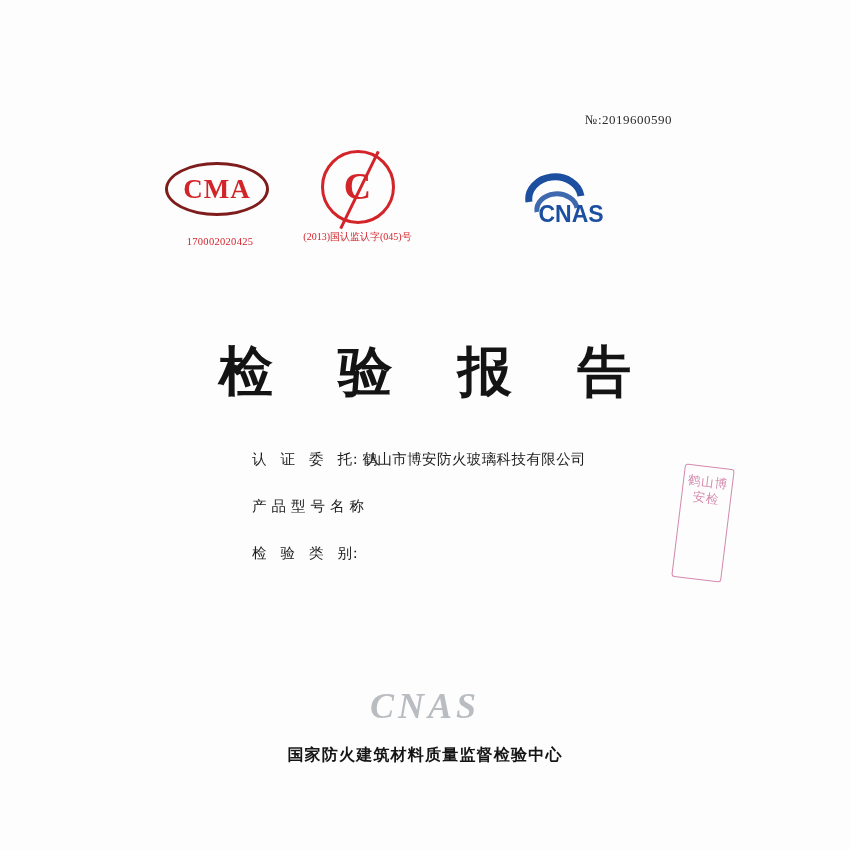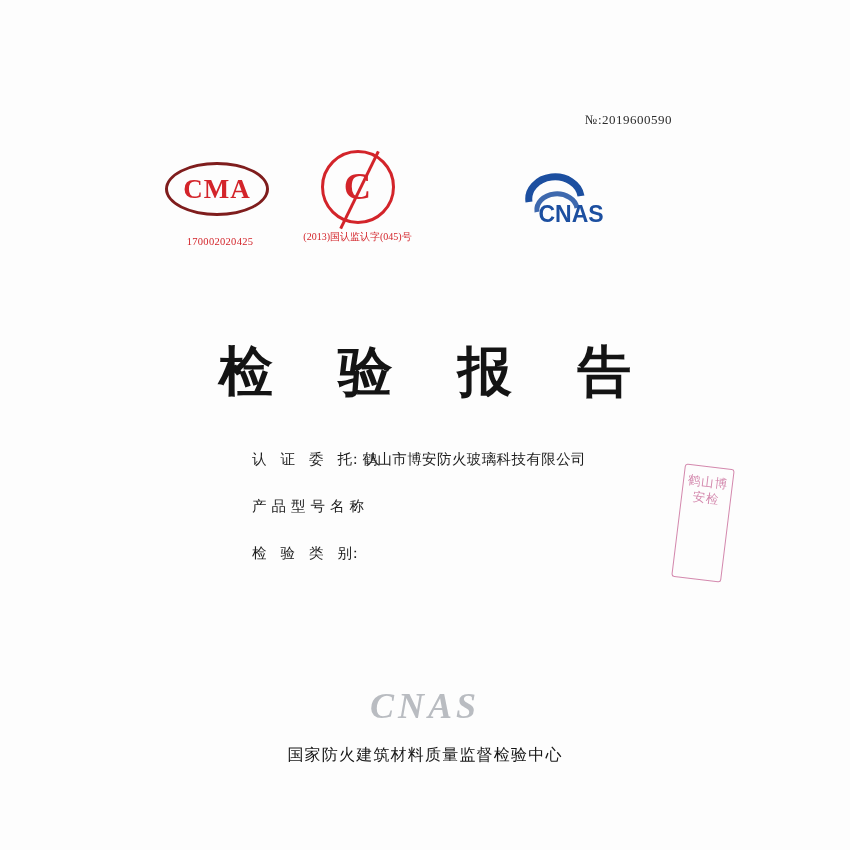--- a/index.html
+++ b/index.html
@@ -259,21 +259,21 @@
     letter-spacing: 4px;
     color: #b9bcc1;
   }
   .footer-org {
     position: absolute;
     top: 745px;
     left: 0;
     width: 850px;
     text-align: center;
     font-size: 16px;
-    font-weight: normal;
+    font-weight: bold;
     letter-spacing: 1.2px;
     color: #151515;
   }
 </style>
 </head>
 <body>
 
 <div class="page">
 
   <div class="report-no">№:2019600590</div>

